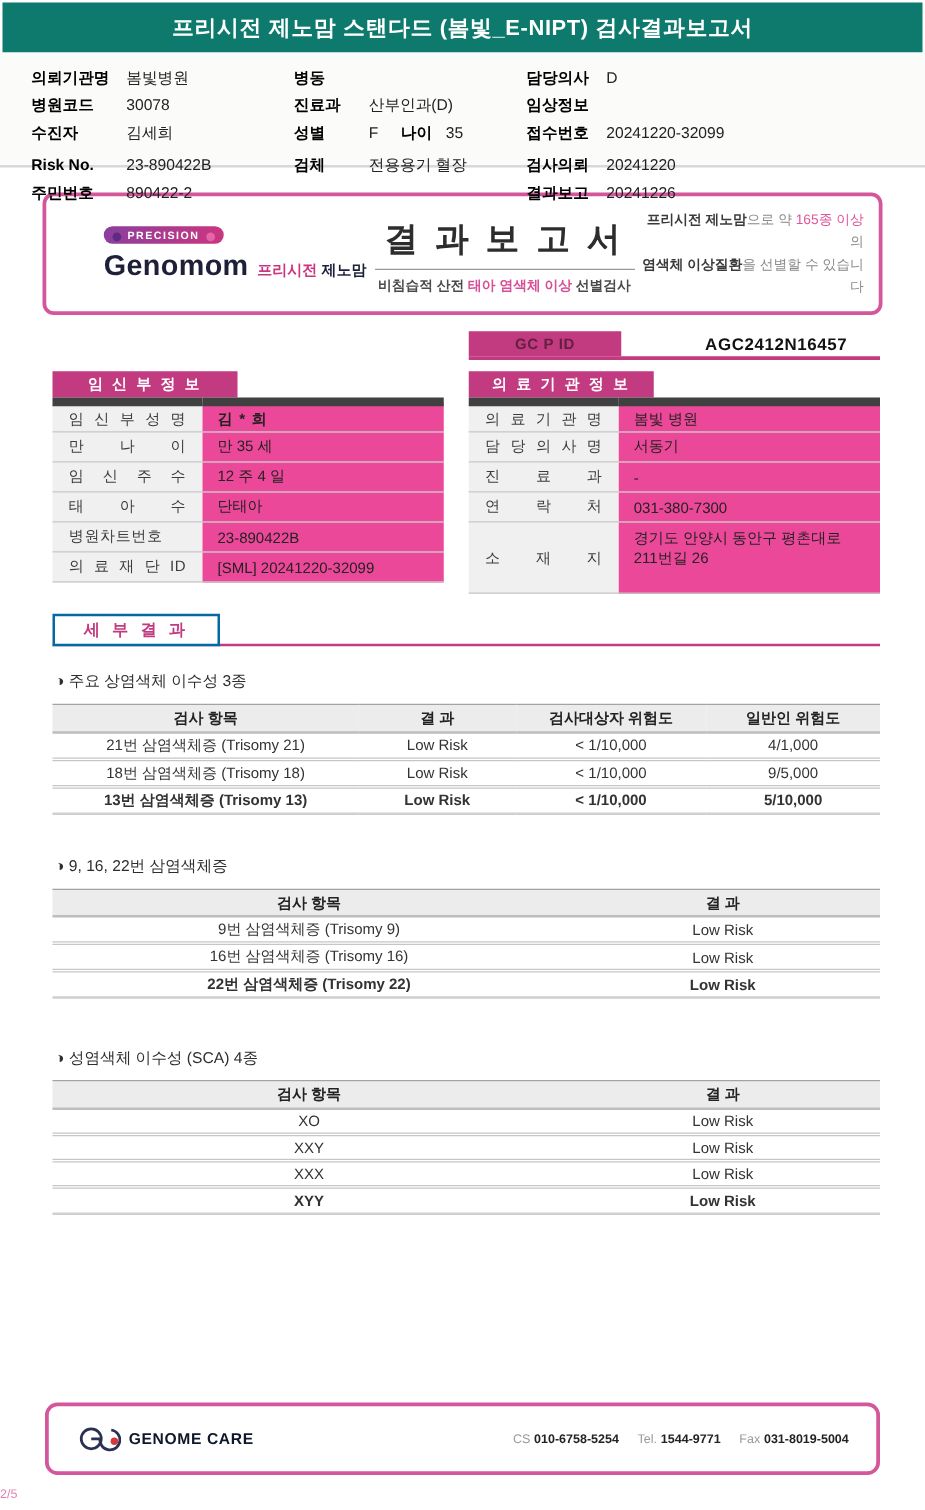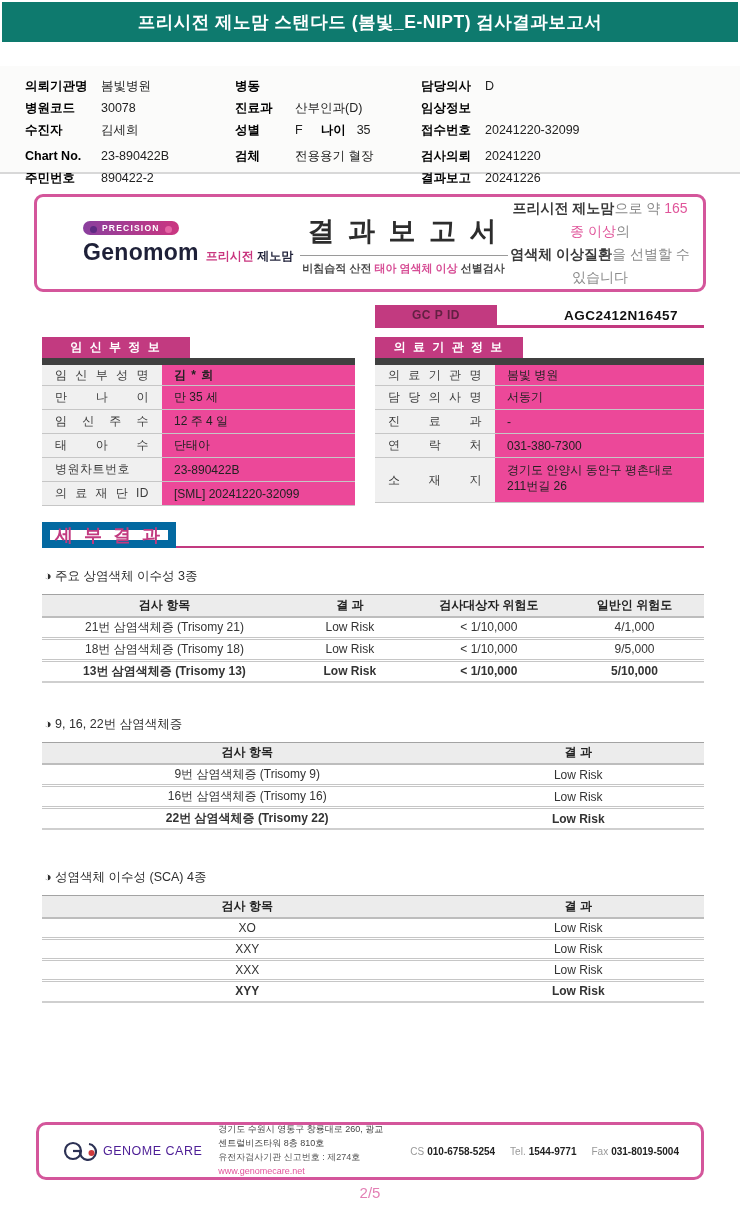--- a/index.html
+++ b/index.html
@@ -11,21 +11,21 @@
   }
 
   
   .top-bar {
     margin:2px 2px 0 2px; height:40px; background:#0e7a6e;
     display:flex; align-items:center; justify-content:center;
   }
   .top-bar .title { color:#fff; font-weight:bold; font-size:17.5px; letter-spacing:0.5px; }
   .top-info {
     display:flex; padding:9px 0 12px 25px; background:#fbfbfa;
-    border-bottom:2px solid #d8d8d8; height:108px;margin-top:24px;
+    border-bottom:2px solid #d8d8d8; height:92px;
   }
   .ti-col { }
   .ti-col.c1 { width:210px; }
   .ti-col.c2 { width:186px; }
   .ti-col.c3 { flex:1; }
   .ti-row { height:22px; line-height:22px; font-size:12.5px; white-space:nowrap; color:#111; }
   .ti-row.gap { margin-top:4px; }
   .ti-label { font-weight:bold; display:inline-block; color:#000; }
   .c1 .ti-label { width:76px; }
   .c2 .ti-label { width:60px; }
@@ -54,21 +54,21 @@
   .brand-kr { font-size:12px; font-weight:bold; margin-left:7px; }
   .brand-kr .pink { color:#c9367f; }
   .brand-kr .dark { color:#1e2038; }
 
   .doc-center { flex:1; text-align:center; margin-top:2px; }
   .doc-title { font-size:27px; font-weight:800; color:#2d2d2d; letter-spacing:3px; }
   .doc-rule { width:208px; border-top:1px solid #9a9a9a; margin:6px auto 5px auto; }
   .doc-sub { font-size:11px; color:#4a4a4a; font-weight:bold; }
   .doc-sub .hl { color:#d74f96; }
 
-  .tagline { width:182px; font-size:14px; line-height:1.65; color:#8a8a8a; text-align:center; }
+  .tagline { width:182px; font-size:11px; line-height:1.65; color:#8a8a8a; text-align:right; }
   .tagline .b { color:#3a3a3a; font-weight:bold; }
   .tagline .pink { color:#e0559a; }
 
   
   .gcpid {
     margin:13px 36px 0 375px; display:flex; height:23px;
     border-bottom:3px solid #c23a80;
   }
   .gcpid .lab {
     width:122px; background:#c23a80; color:#632042; font-weight:bold; font-size:12px;
@@ -88,28 +88,28 @@
     font-size:12px; letter-spacing:2px; display:flex; align-items:center; justify-content:center;
   }
   table.info { width:100%; border-collapse:collapse; border-top:7px solid #404040; }
   table.info td { border-bottom:1px solid #c6c6c6; height:24px; font-size:12px; vertical-align:middle; }
   table.info td.lbl {
     width:120px; background:#f0f0f0; color:#3c3c3c; padding:0 13px;
     text-align:justify; text-align-last:justify; letter-spacing:0.5px;
   }
   table.info td.val { padding:0 12px; color:#222; background:#ec4899; }
   table.info td.val.bold { font-weight:bold; letter-spacing:1px; }
-  table.info td.val.wrap { line-height:1.35; padding-top:4px; padding-bottom:8px; }
+  table.info td.val.wrap { line-height:1.35; padding-top:4px; padding-bottom:20px; }
 
   
   .details-hd { margin:16px 36px 0 42px; position:relative; height:26px; }
   .details-hd .line { position:absolute; left:0; right:0; bottom:0; height:2px; background:#c23a80; }
   .details-hd .box {
     position:absolute; left:0; top:0; bottom:0; width:134px; background:#fff;
-    border:8px solid #0369a1; color:#c23a80; font-weight:bold; font-size:18px;
+    border:2px solid #0369a1; color:#c23a80; font-weight:bold; font-size:13px;
     letter-spacing:3px; display:flex; align-items:center; justify-content:center; z-index:1;
   }
   .sec-hd { margin:20px 36px 9px 44px; font-size:12.5px; color:#2e2e2e; }
   .sec-hd.s2 { margin-top:33px; }
   .sec-hd.s3 { margin-top:39px; }
 
   table.result { width:662px; margin:2px 36px 0 42px; border-collapse:collapse;
     border-top:1px solid #a3a3a3; border-bottom:2px solid #cfcfcf; }
   table.result th {
     background:#ececec; font-weight:bold; font-size:12px; height:22px; color:#222;
@@ -127,44 +127,44 @@
   table.result.t2 th:nth-child(1){ width:62%; }
   table.result.t2 th:nth-child(2){ width:38%; }
 
   
   .footer {
     position:absolute; left:36px; right:36px; bottom:28px; height:58px;
     border:3px solid #d4569b; border-radius:10px; background:#fff;
     display:flex; align-items:center; padding:0 22px 0 24px; gap:16px;
   }
   .logo-area { display:flex; align-items:center; gap:6px; width:142px; }
-  .logo-text { font-size:12.5px; font-weight:normal; color:#4c1d95; letter-spacing:0.5px; white-space:nowrap; }
+  .logo-text { font-size:12.5px; font-weight:bold; color:#0f172a; letter-spacing:0.5px; white-space:nowrap; }
   .addr { font-size:9px; line-height:1.55; color:#555; width:268px; }
   .addr .l1 { color:#444; }
   .addr .site { color:#e0559a; }
   .contacts { margin-left:auto; display:flex; gap:15px; font-size:10px; white-space:nowrap; }
   .contacts .c-lab { color:#999; margin-right:3px; }
   .contacts .c-val { color:#222; font-weight:bold; }
 
-  .pagenum { position:absolute; bottom:7px; left:0; width:100%; text-align:center;
-    font-size:15px; color:#e37fb4; }
+  .pagenum { position:absolute; bottom:7px; left:0; width:100%; text-align:left;
+    font-size:10px; color:#e37fb4; }
 </style>
 </head>
 <body>
 
 <div class="top-bar">
   <span class="title">프리시전 제노맘 스탠다드 (봄빛_E-NIPT) 검사결과보고서</span>
 </div>
 
 <div class="top-info">
   <div class="ti-col c1">
     <div class="ti-row"><span class="ti-label">의뢰기관명</span><span class="ti-value">봄빛병원</span></div>
     <div class="ti-row"><span class="ti-label">병원코드</span><span class="ti-value">30078</span></div>
     <div class="ti-row"><span class="ti-label">수진자</span><span class="ti-value">김세희</span></div>
-    <div class="ti-row gap"><span class="ti-label">Chart No.</span><span class="ti-value">23-890422B</span></div>
+    <div class="ti-row gap"><span class="ti-label">Risk No.</span><span class="ti-value">23-890422B</span></div>
     <div class="ti-row"><span class="ti-label">주민번호</span><span class="ti-value">890422-2</span></div>
   </div>
   <div class="ti-col c2">
     <div class="ti-row"><span class="ti-label">병동</span><span class="ti-value"></span></div>
     <div class="ti-row"><span class="ti-label">진료과</span><span class="ti-value">산부인과(D)</span></div>
     <div class="ti-row"><span class="ti-label">성별</span><span class="ti-value">F</span><span class="ti-label inline2">나이</span><span class="ti-value">35</span></div>
     <div class="ti-row gap"><span class="ti-label">검체</span><span class="ti-value">전용용기 혈장</span></div>
   </div>
   <div class="ti-col c3">
     <div class="ti-row"><span class="ti-label">담당의사</span><span class="ti-value">D</span></div>
@@ -357,25 +357,20 @@
 <div class="footer">
   <div class="logo-area">
     <svg width="34" height="24" viewBox="0 0 34 24">
       <circle cx="10" cy="12" r="8" fill="none" stroke="#2c3154" stroke-width="2.2"></circle>
       <path d="M10 12 h7" stroke="#2c3154" stroke-width="2.2" fill="none"></path>
       <path d="M26 5 a8 8 0 1 1 -9 7" fill="none" stroke="#2c3154" stroke-width="2.2"></path>
       <circle cx="28.5" cy="14" r="3" fill="#cf3a3c"></circle>
     </svg>
     <span class="logo-text">GENOME CARE</span>
   </div>
-  <div class="addr">
-    <div class="l1">경기도 수원시 영통구 창룡대로 260, 광교 센트럴비즈타워 8층 810호</div>
-    <div>유전자검사기관 신고번호 : 제274호</div>
-    <div class="site">www.genomecare.net</div>
-  </div>
   <div class="contacts">
     <span><span class="c-lab">CS</span><span class="c-val">010-6758-5254</span></span>
     <span><span class="c-lab">Tel.</span><span class="c-val">1544-9771</span></span>
     <span><span class="c-lab">Fax</span><span class="c-val">031-8019-5004</span></span>
   </div>
 </div>
 
 <div class="pagenum">2/5</div>
 
 </body></html>

